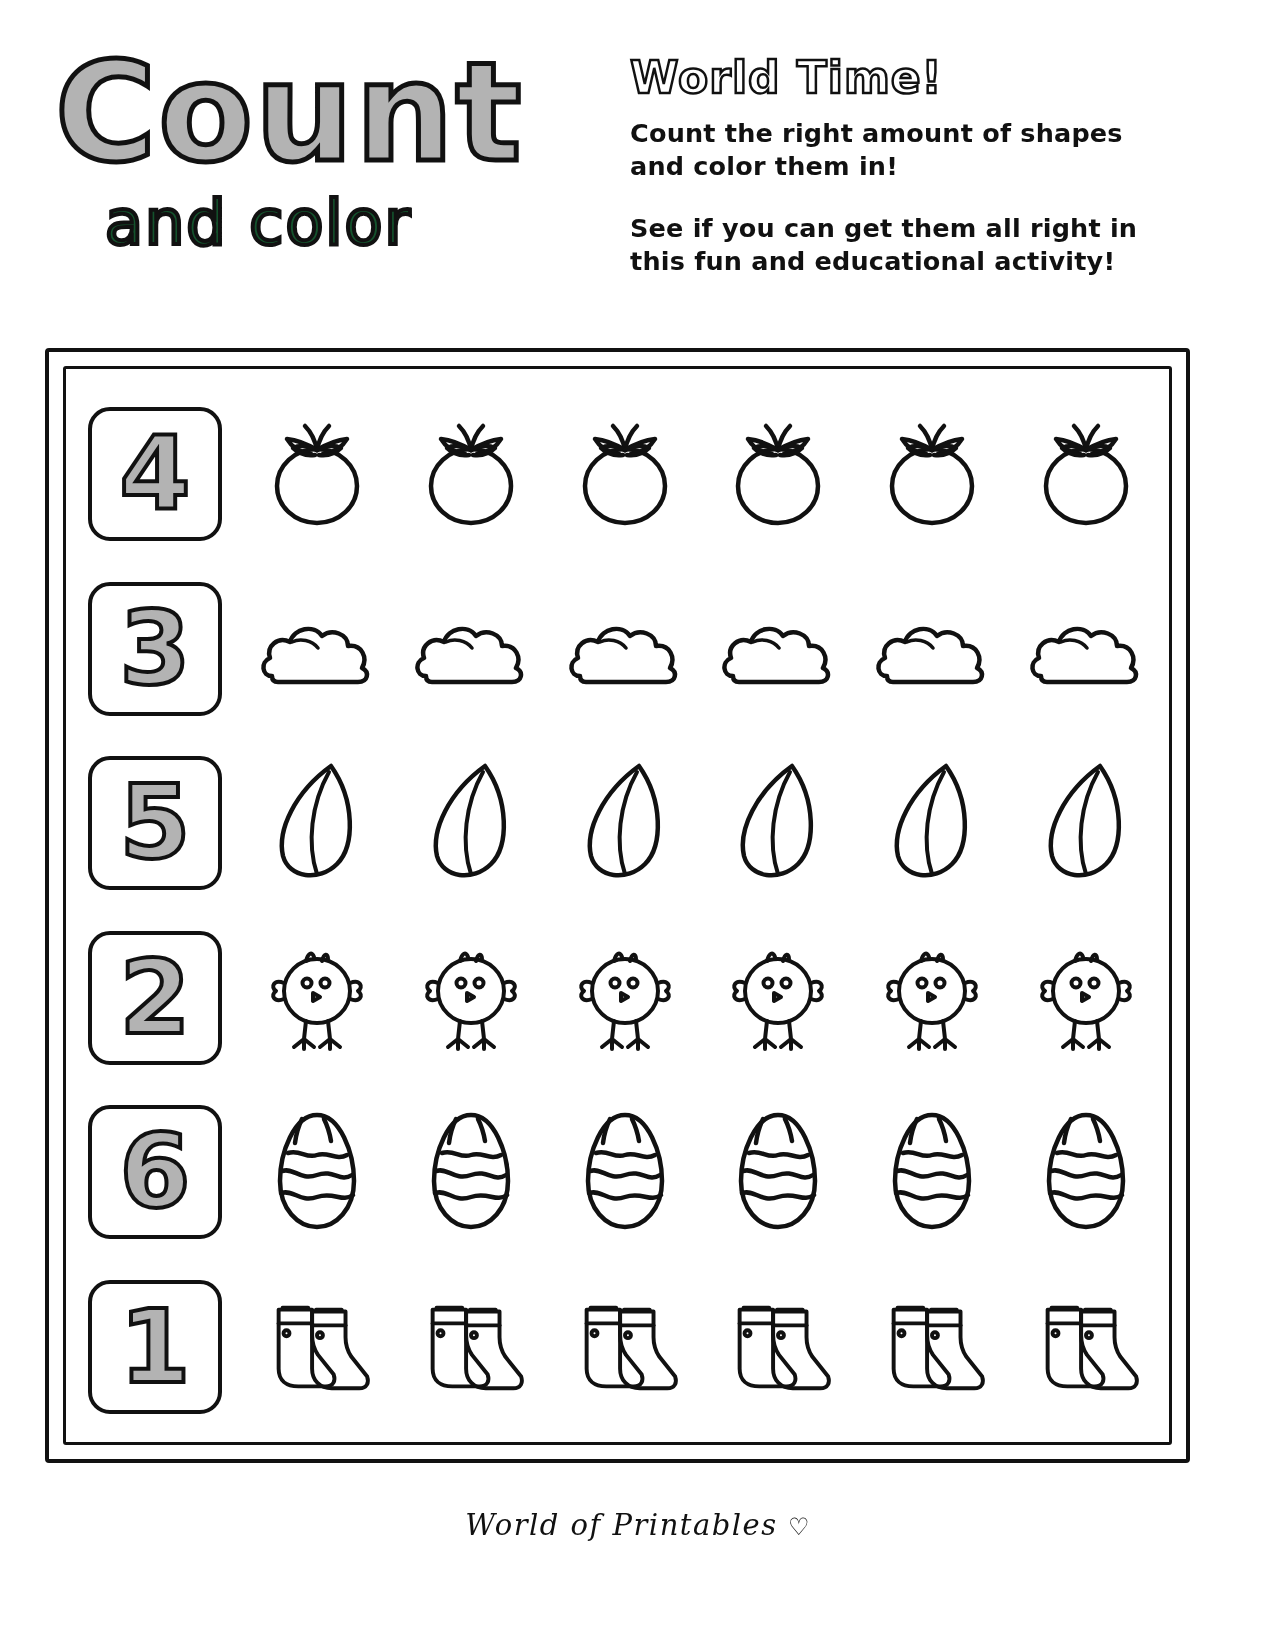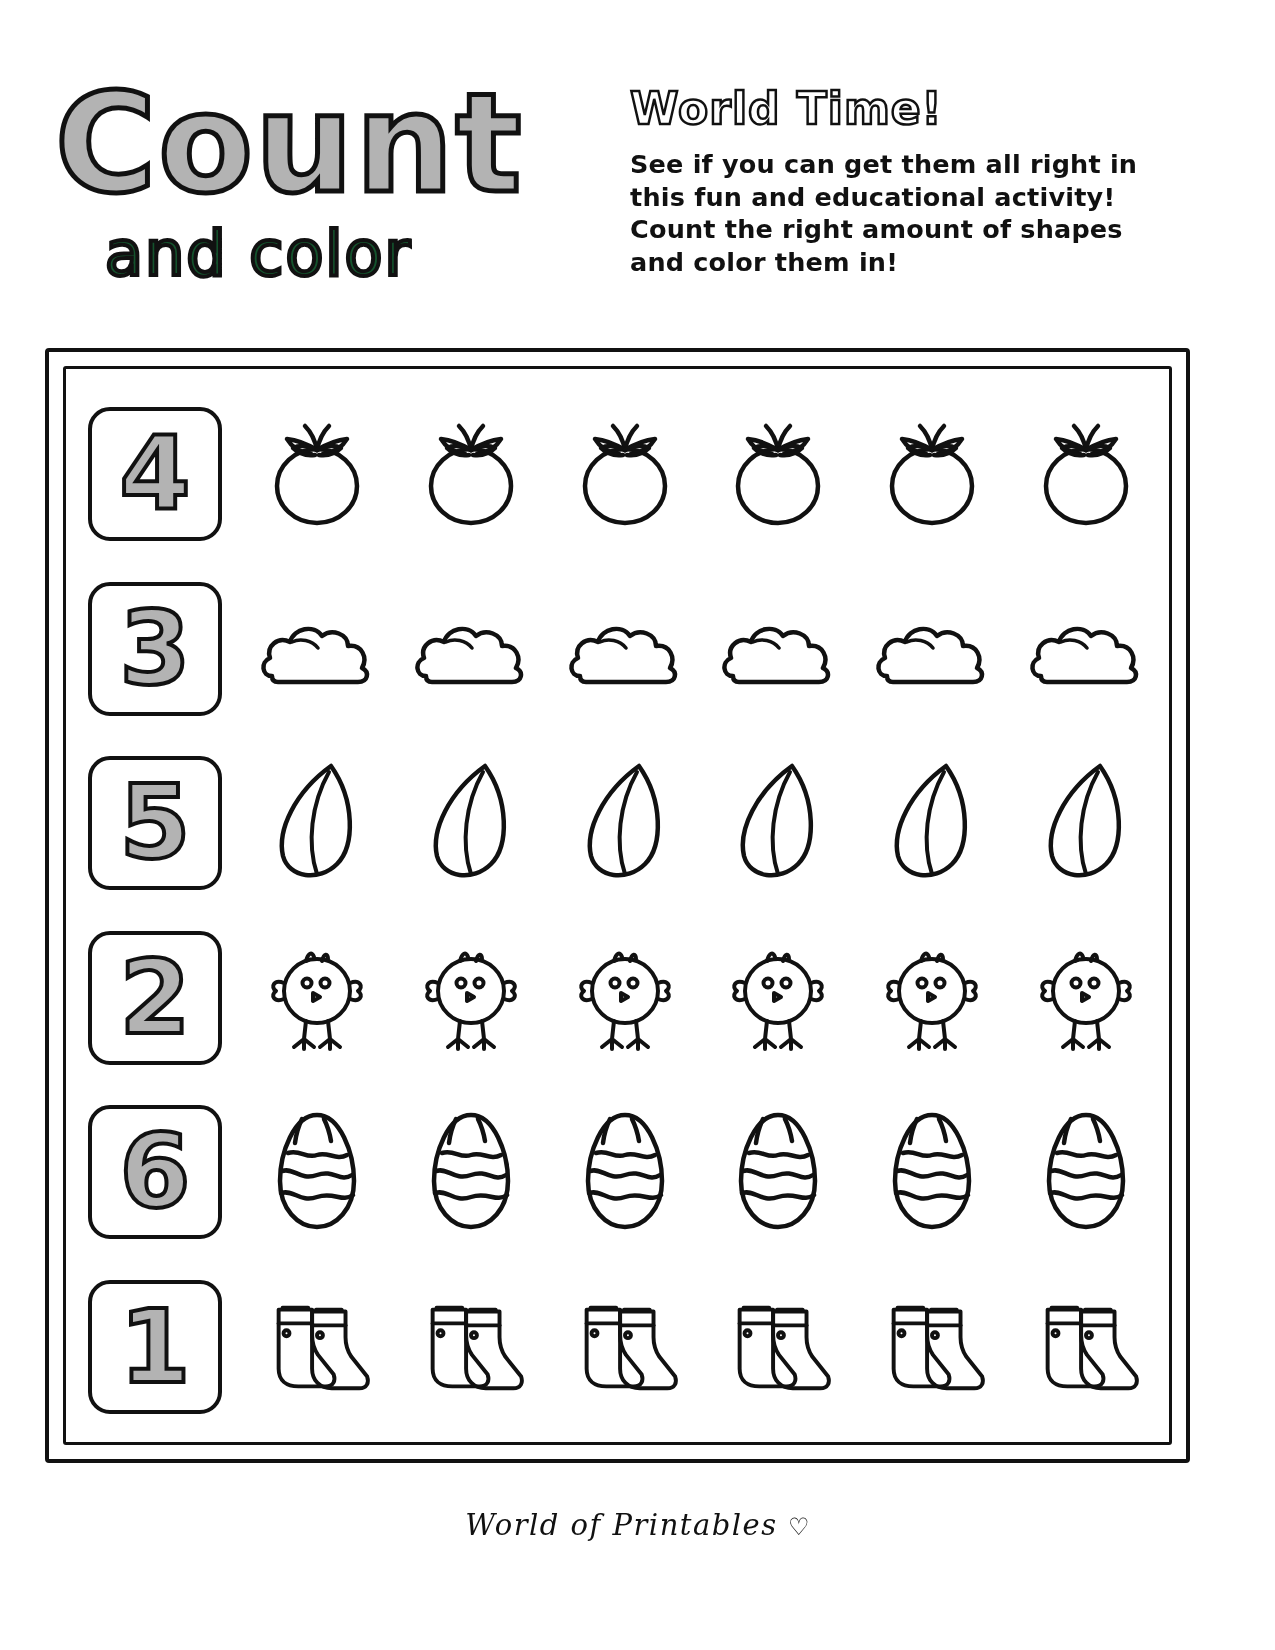--- a/index.html
+++ b/index.html
@@ -16,21 +16,20 @@
     overflow: hidden;
   }
 
   
   .header {
     position: absolute;
     top: 34px;
     left: 0;
     width: 1185px;
     height: 290px;
-    margin-top: 31px;
   }
   .title-block {
     position: absolute;
     left: 55px;
     top: 10px;
     width: 560px;
   }
   .title-line1 {
     font-family: "DejaVu Sans", sans-serif;
     font-size: 138px;
@@ -174,22 +173,22 @@
 
 <div class="header">
 
   <div class="title-block">
     <div class="title-line1">Count</div>
     <div class="title-line2">and color</div>
   </div>
 
   <div class="intro-block">
     <div class="intro-title">World Time!</div>
+    <p class="intro-p">Count the right amount of shapes and color them in!</p>
     <p class="intro-p last">See if you can get them all right in this fun and educational activity!</p>
-    <p class="intro-p">Count the right amount of shapes and color them in!</p>
   </div>
 
 </div>
 
 <div class="sheet">
   <div class="sheet-inner">
     <div class="rows">
 
       <div class="row">
         <div class="num-box">

